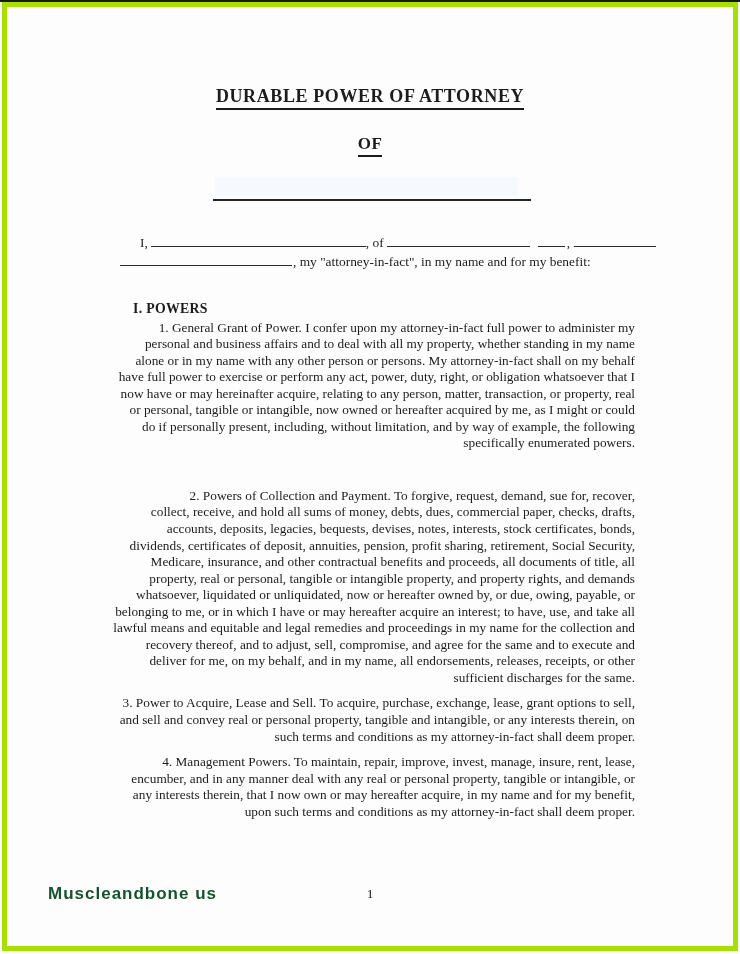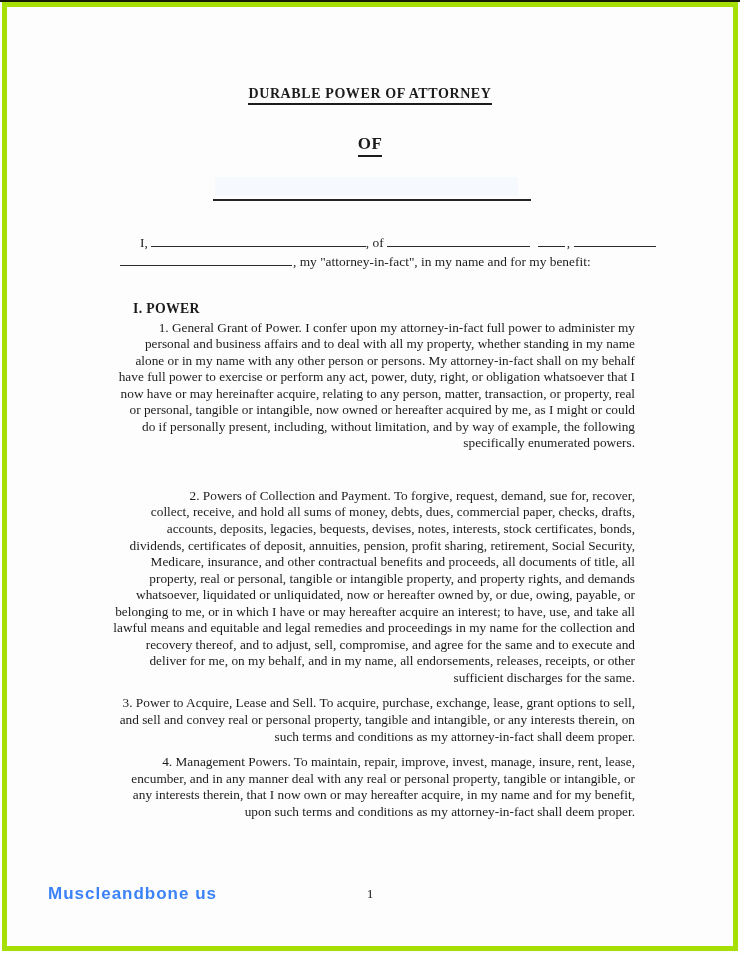--- a/index.html
+++ b/index.html
@@ -5,21 +5,21 @@
   html,body{margin:0;padding:0;}
   body{
     width:740px;height:954px;position:relative;overflow:hidden;
     background:#fdfdfd;
     font-family:"Liberation Serif","DejaVu Serif",serif;
     color:#1c1c1c;
   }
   .top-edge{position:absolute;top:0;left:0;right:0;height:2px;background:#161a08;}
   .frame{position:absolute;top:2px;left:2px;right:2px;bottom:3px;border:5px solid #a6df04;pointer-events:none;}
   .page-title{position:absolute;top:86px;left:0;right:0;text-align:center;
-    font-size:14px;font-weight:bold;letter-spacing:0.6px;}
+    font-size:18px;font-weight:bold;letter-spacing:0.6px;}
   .page-title span{border-bottom:2px solid #1c1c1c;padding-bottom:2px;}
   .of-heading{position:absolute;top:134px;left:0;right:0;text-align:center;
     font-size:17px;font-weight:bold;letter-spacing:0.5px;}
   .of-heading span{border-bottom:2px solid #1c1c1c;padding-bottom:2px;}
   .highlight-band{position:absolute;left:215px;top:177px;width:303px;height:19px;background:#f6f9fd;}
   .name-rule{position:absolute;left:213px;top:199px;width:318px;height:0;border-top:2px solid #242424;}
   .intro{position:absolute;left:120px;top:234px;width:522px;font-size:13.4px;line-height:18.6px;white-space:nowrap;}
   .intro .ind{display:inline-block;width:20px;}
   .blank{display:inline-block;border-bottom:1.4px solid #2a2a2a;height:12px;vertical-align:baseline;}
   .b1{width:215px;margin-left:3px;}
@@ -30,21 +30,21 @@
   .b6{width:100px;margin-left:4px;}
   .b7{width:172px;margin-right:1px;}
   .body-text{position:absolute;left:113px;top:301px;width:522px;font-size:13.3px;line-height:16.55px;}
   .powers-heading{font-weight:bold;margin:0 0 0 20px;font-size:13.8px;letter-spacing:0.3px;}
   .body-text p{margin:9px 0 0 0;text-align:right;}
   .body-text p.ind{text-indent:38px;margin-top:36px;}
   .body-text p.first{margin-top:2px;}
   .watermark{position:absolute;left:48px;top:884px;
     font-family:"Liberation Sans","DejaVu Sans",sans-serif;
     font-weight:bold;font-size:17px;letter-spacing:1px;
-    color:#3b82f6;filter:blur(0.7px);}
+    color:#14532d;filter:blur(0.7px);}
   .page-number{position:absolute;left:0;right:0;top:886px;text-align:center;font-size:13.5px;color:#222;}
 </style>
 </head>
 <body>
 
 <div class="top-edge"></div>
 <div class="frame"></div>
 
 <div class="page-title">
   <span>DURABLE POWER OF ATTORNEY</span>
@@ -60,21 +60,21 @@
 <div class="intro">
   <div>
     <span class="ind"></span><span>I,</span><span class="blank b1"></span><span>, of</span><span class="blank b2"></span><span class="blank b3"></span><span>,</span><span class="blank b4"></span>
   </div>
   <div>
     <span class="blank b7"></span><span>, my "attorney-in-fact", in my name and for my benefit:</span>
   </div>
 </div>
 
 <div class="body-text">
-  <div class="powers-heading">I.  POWER</div>
+  <div class="powers-heading">I.  POWERS</div>
   <p class="ind first">1. General Grant of Power. I confer upon my attorney-in-fact full power to administer my personal and business affairs and to deal with all my property, whether standing in my name alone or in my name with any other person or persons. My attorney-in-fact shall on my behalf have full power to exercise or perform any act, power, duty, right, or obligation whatsoever that I now have or may hereinafter acquire, relating to any person, matter, transaction, or property, real or personal, tangible or intangible, now owned or hereafter acquired by me, as I might or could do if personally present, including, without limitation, and by way of example, the following specifically enumerated powers.</p>
   <p class="ind">2.  Powers of Collection and Payment. To forgive, request, demand, sue for, recover, collect, receive, and hold all sums of money, debts, dues, commercial paper, checks, drafts, accounts, deposits, legacies, bequests, devises, notes, interests, stock certificates, bonds, dividends, certificates of deposit, annuities, pension, profit sharing, retirement, Social Security, Medicare, insurance, and other contractual benefits and proceeds, all documents of title, all property, real or personal, tangible or intangible property, and property rights, and demands whatsoever, liquidated or unliquidated, now or hereafter owned by, or due, owing, payable, or belonging to me, or in which I have or may hereafter acquire an interest; to have, use, and take all lawful means and equitable and legal remedies and proceedings in my name for the collection and recovery thereof, and to adjust, sell, compromise, and agree for the same and to execute and deliver for me, on my behalf, and in my name, all endorsements, releases, receipts, or other sufficient discharges for the same.</p>
   <p>3. Power to Acquire, Lease and Sell. To acquire, purchase, exchange, lease, grant options to sell, and sell and convey real or personal property, tangible and intangible, or any interests therein, on such terms and conditions as my attorney-in-fact shall deem proper.</p>
   <p>4. Management Powers. To maintain, repair, improve, invest, manage, insure, rent, lease, encumber, and in any manner deal with any real or personal property, tangible or intangible, or any interests therein, that I now own or may hereafter acquire, in my name and for my benefit, upon such terms and conditions as my attorney-in-fact shall deem proper.</p>
 </div>
 
 <div class="watermark">Muscleandbone us</div>
 <div class="page-number">1</div>
 
 </body></html>

